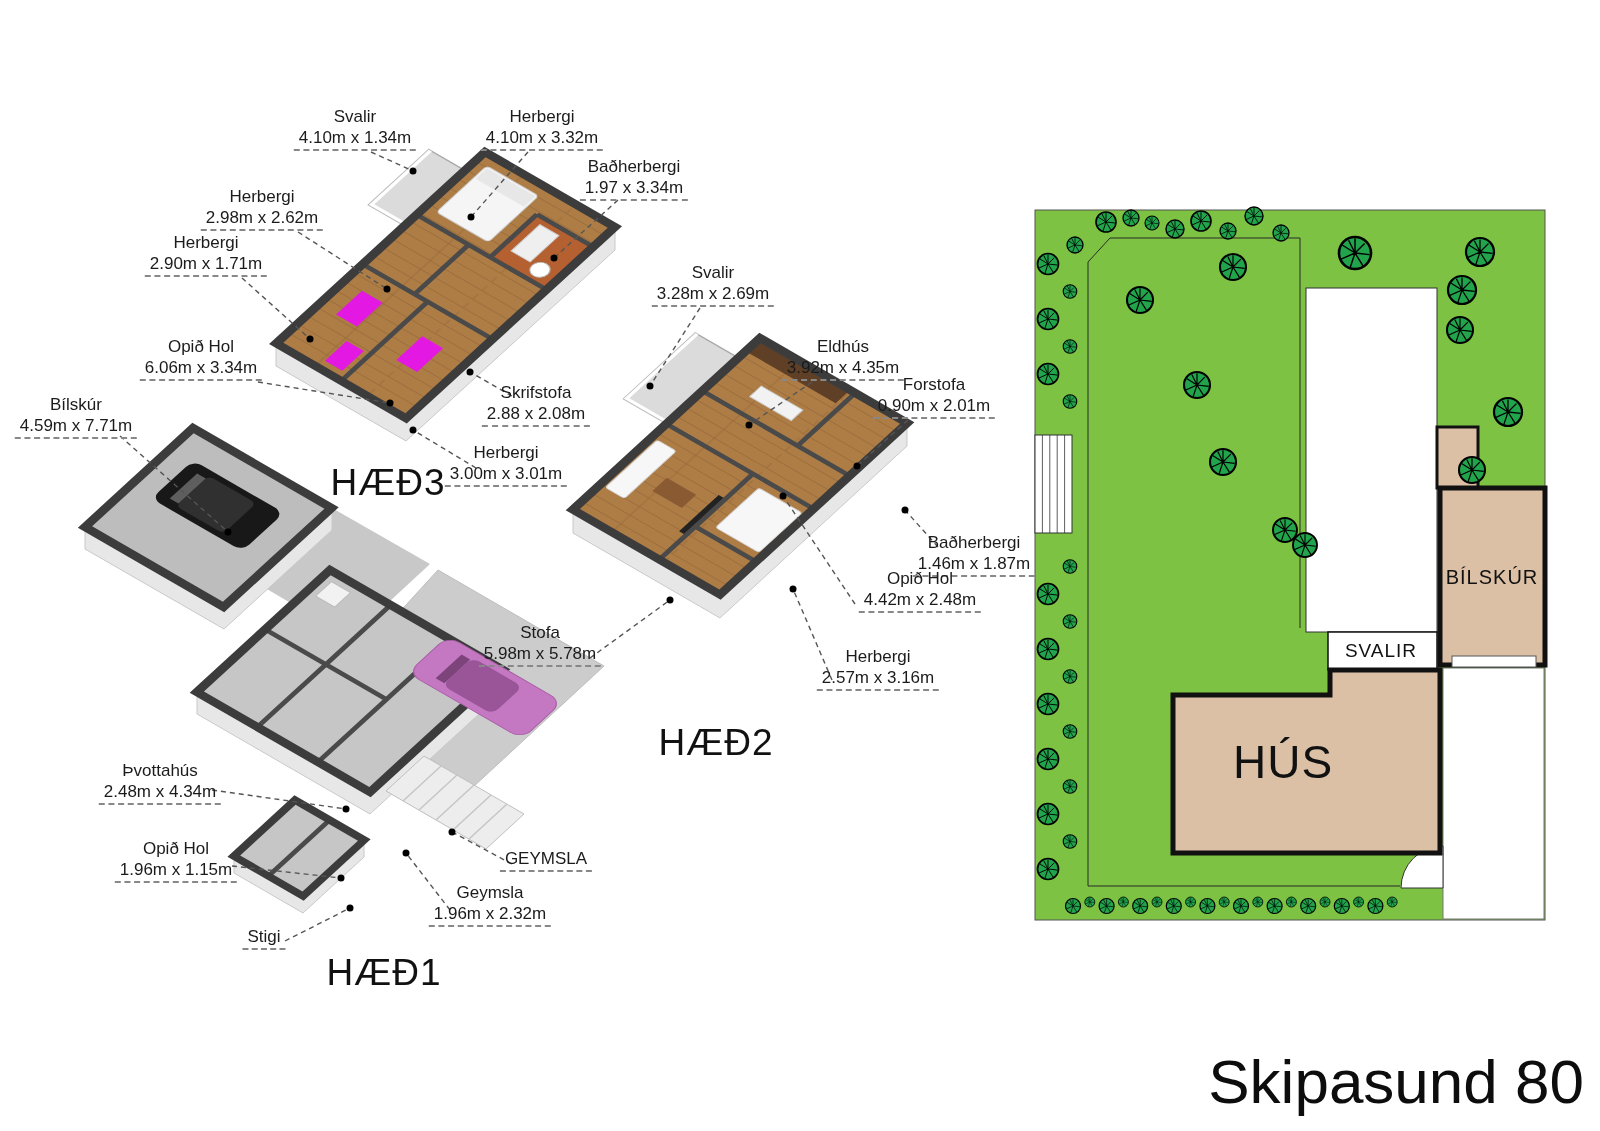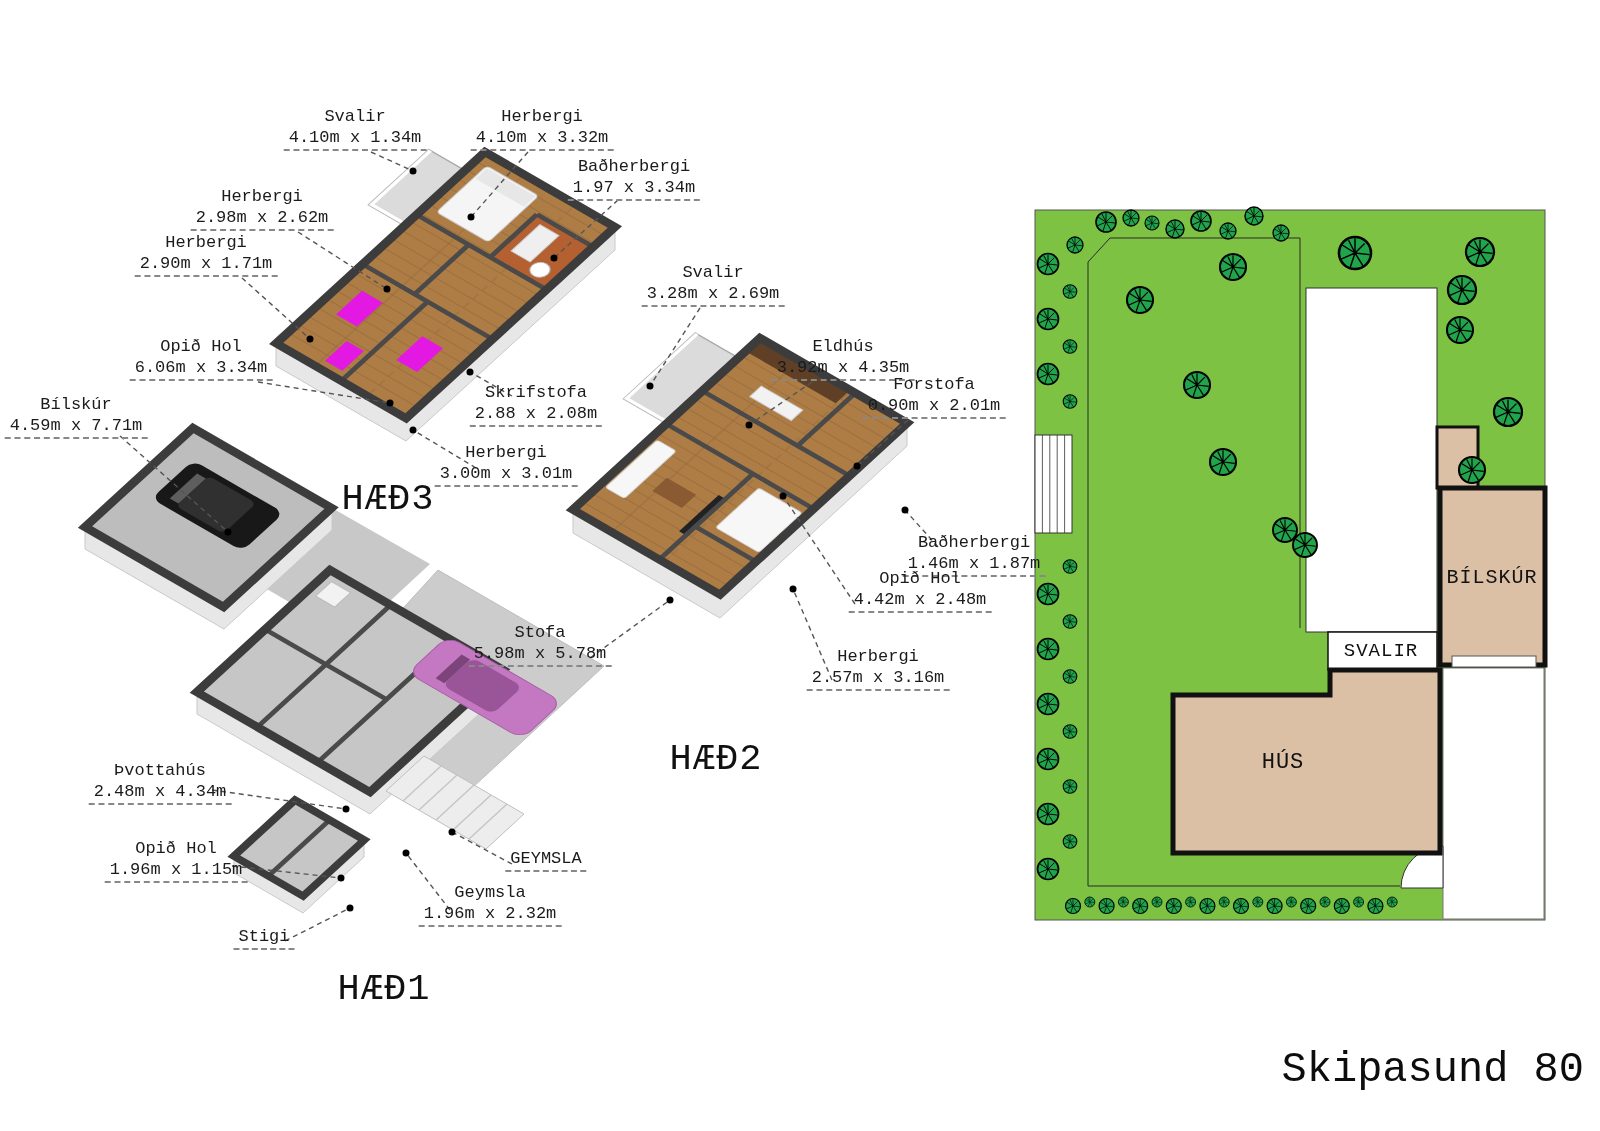--- a/index.html
+++ b/index.html
@@ -1,35 +1,35 @@
 <!DOCTYPE html>
 <html><head>
 <meta charset="utf-8">
 <style>
   html,body{margin:0;padding:0;background:#fff;}
   .page{position:relative;width:1600px;height:1131px;background:#fff;overflow:hidden;
-        font-family:Liberation Mono, monospace;}
+        font-family:Liberation Sans, sans-serif;}
   svg.scene{position:absolute;left:0;top:0;}
   .room-label{position:absolute;transform:translateX(-50%);text-align:center;
               font-size:17px;line-height:21px;color:#1b1b1b;white-space:nowrap;z-index:5;}
   .room-label .dims{display:inline-block;border-bottom:2px dashed #888;padding:0 5px 1px;}
   .room-label .dims:empty{display:none;border:none;}
   .room-label.single .room{display:inline-block;border-bottom:2px dashed #888;padding:0 5px 1px;}
   .floor-name{position:absolute;transform:translateX(-50%);font-size:37px;color:#111;
-              letter-spacing:1px;z-index:5;margin-top:16px;}
+              letter-spacing:1px;z-index:5;}
   .site-label{position:absolute;transform:translate(-50%,-50%);color:#111;z-index:5;}
-  .site-label.hus{font-size:22px;letter-spacing:1px;}
+  .site-label.hus{font-size:46px;letter-spacing:1px;}
   .site-label.bilskur{font-size:20px;letter-spacing:1px;}
   .site-label.svalir{font-size:19px;letter-spacing:1px;}
   .brand{position:absolute;left:12px;top:1070px;font-size:47px;font-weight:800;
          letter-spacing:-1px;z-index:5;}
   .brand .red{color:#DC1C2E;}
   .brand .blue{color:#16399E;font-style:italic;margin:0 -3px;}
   .brand .reg{color:#DC1C2E;font-size:14px;vertical-align:26px;font-weight:400;}
-  .page-title{position:absolute;right:16px;top:1046px;font-size:42px;color:#0d0d0d;z-index:5;}
+  .page-title{position:absolute;right:16px;top:1046px;font-size:62px;color:#0d0d0d;z-index:5;}
 </style>
 </head>
 <body>
 
 <div class="page">
 
 <svg class="scene" width="1600" height="1131" viewBox="0 0 1600 1131">
   <defs>
     <pattern id="wood" patternUnits="userSpaceOnUse" width="160" height="13">
       <rect width="160" height="13" fill="#AE7D46"></rect>

